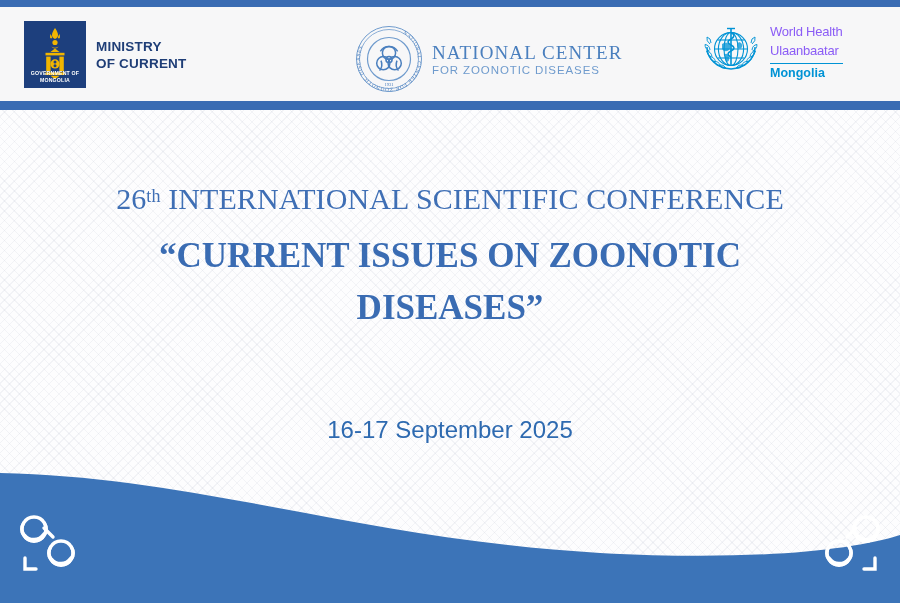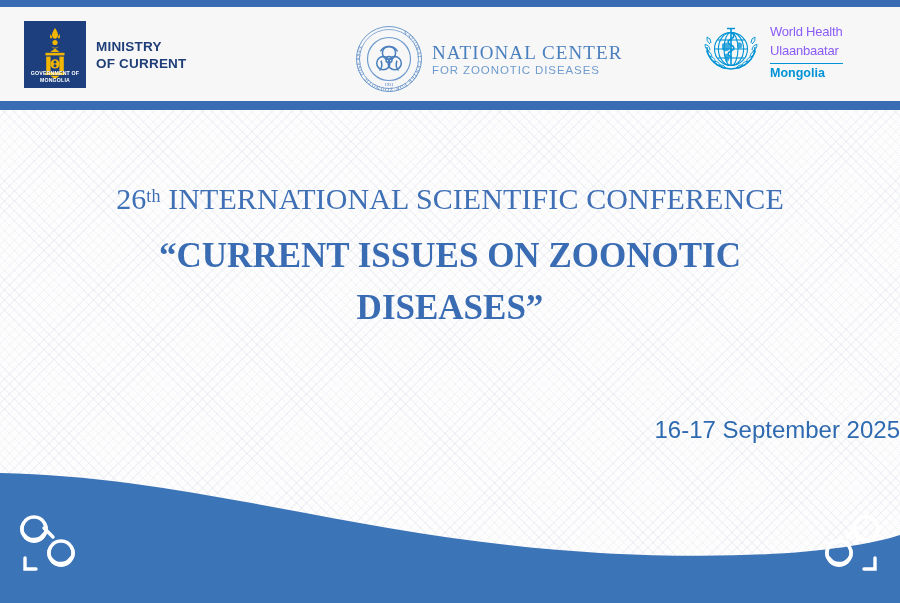--- a/index.html
+++ b/index.html
@@ -175,21 +175,21 @@
     font-weight: bold;
     line-height: 52px;
     margin-top: 11px;
     text-align: center;
   }
 
   .meta-block {
     position: absolute;
     left: 0; top: 414px;
     width: 900px;
-    text-align: right;
+    text-align: center;
   }
   .meta-line {
     color: #2e6ab0;
     font-size: 24px;
     line-height: 31px;
   }
 
   
   .wave {
     position: absolute;

